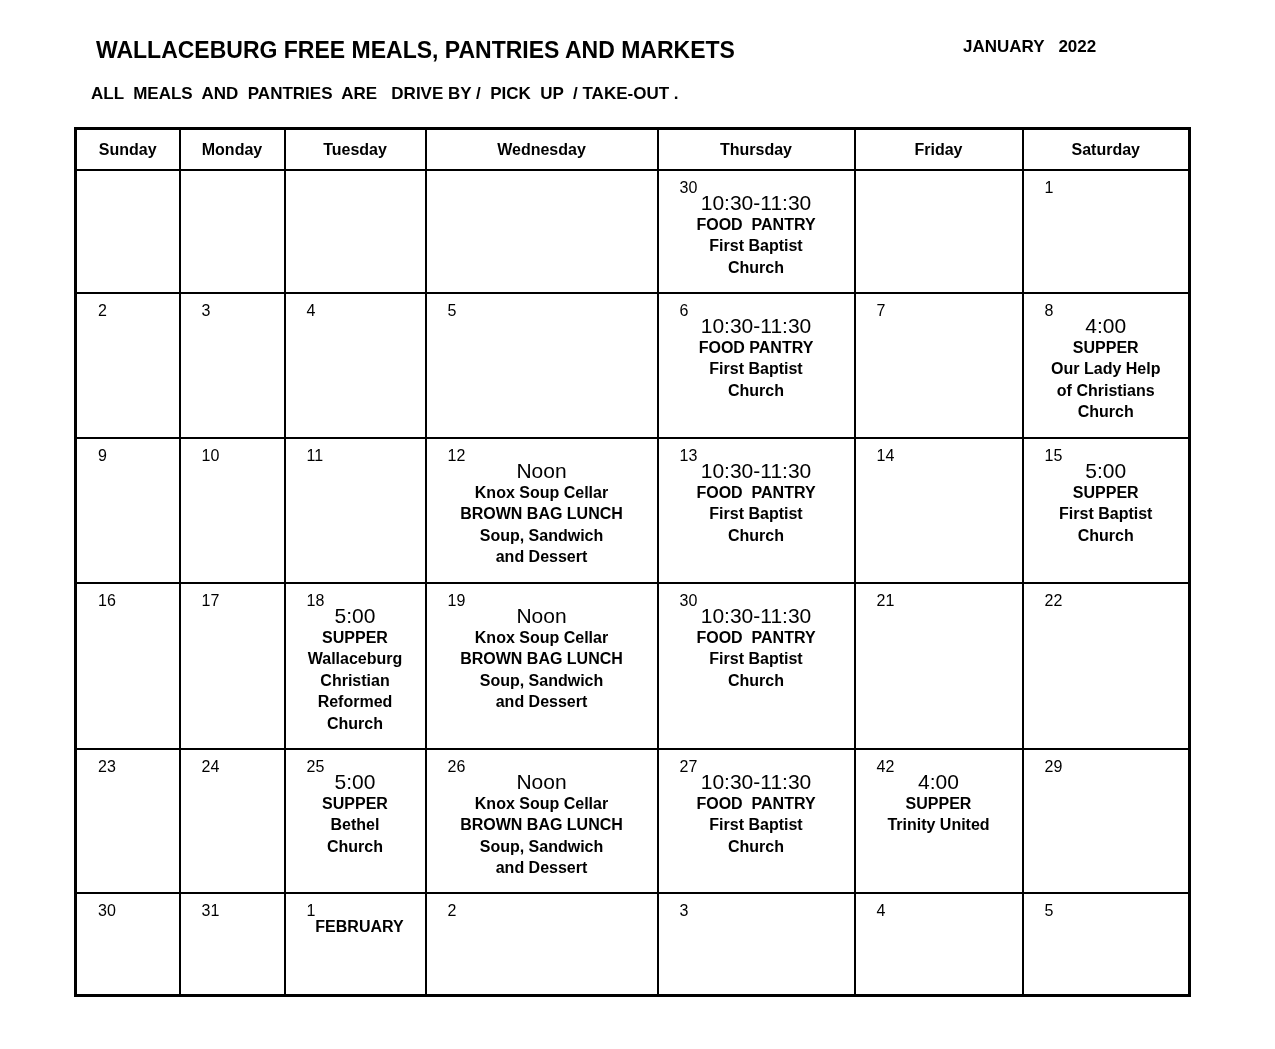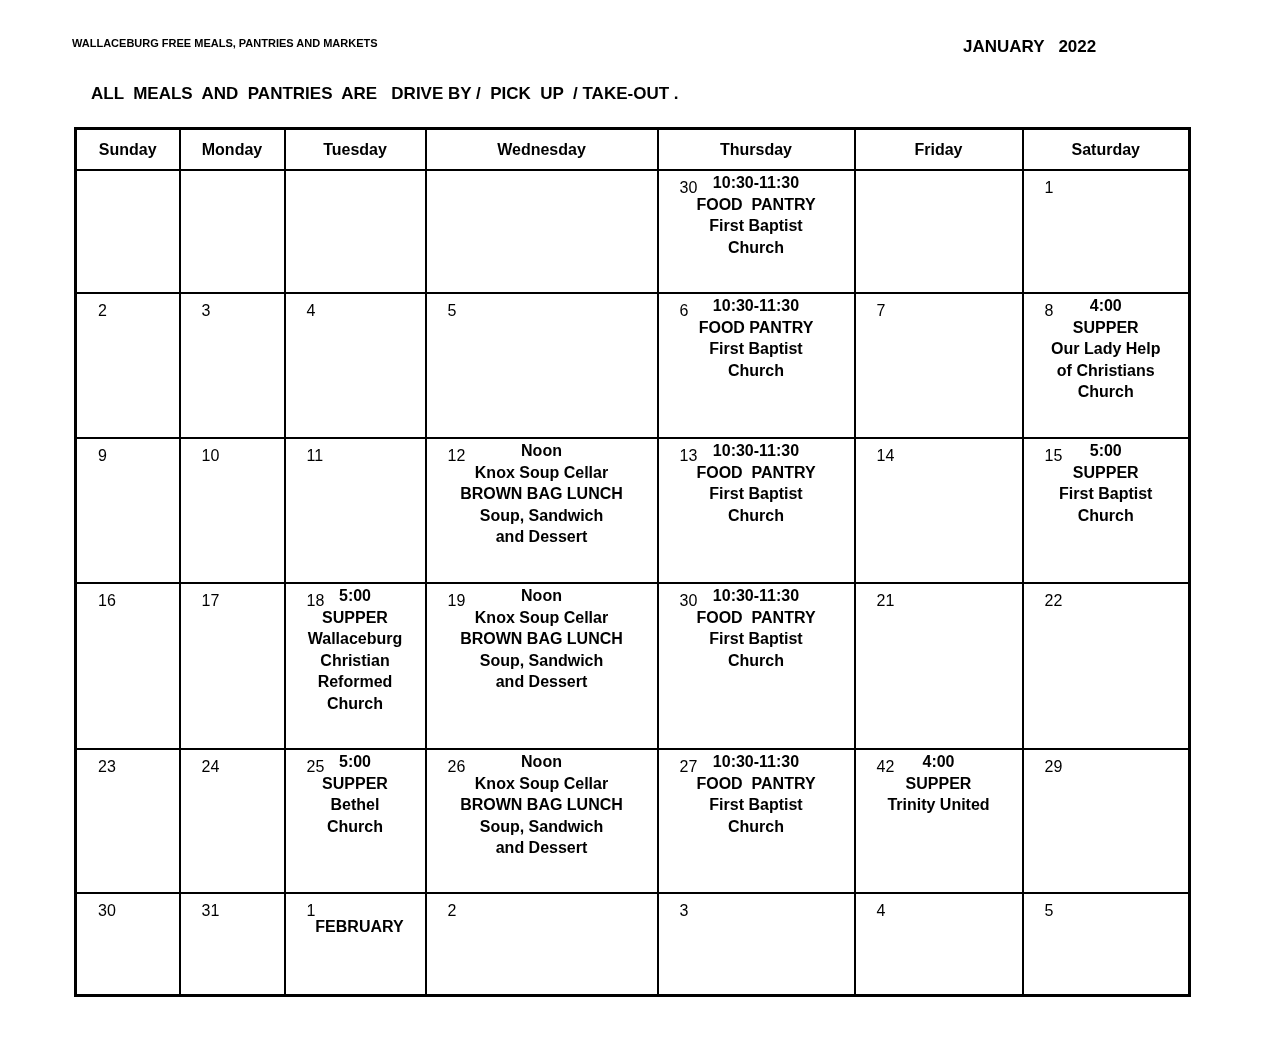--- a/index.html
+++ b/index.html
@@ -11,23 +11,23 @@
   }
   .page {
     position: relative;
     width: 1275px;
     height: 1049px;
     background: #ffffff;
     overflow: hidden;
   }
   .title {
     position: absolute;
-    left: 72px;
+    left: 96px;
     top: 37px;
-    font-size: 11px;
+    font-size: 23px;
     font-weight: bold;
     white-space: pre-wrap;
   }
   .monthyear {
     position: absolute;
     left: 963px;
     top: 37px;
     font-size: 17px;
     font-weight: bold;
     white-space: pre-wrap;
@@ -71,24 +71,24 @@
   td.cell { position: relative; }
   .date {
     position: absolute;
     left: 21px;
     top: 6px;
     font-size: 16px;
     font-weight: normal;
     line-height: 21px;
   }
   .time {
-    margin-top: 1px;
+    margin-top: 21px;
     text-align: center;
-    font-size: 16px;
-    font-weight: bold;
+    font-size: 21px;
+    font-weight: normal;
     line-height: 21.5px;
     white-space: pre-wrap;
   }
   .line {
     text-align: center;
     font-size: 16px;
     font-weight: bold;
     line-height: 21.5px;
     white-space: pre-wrap;
   }

